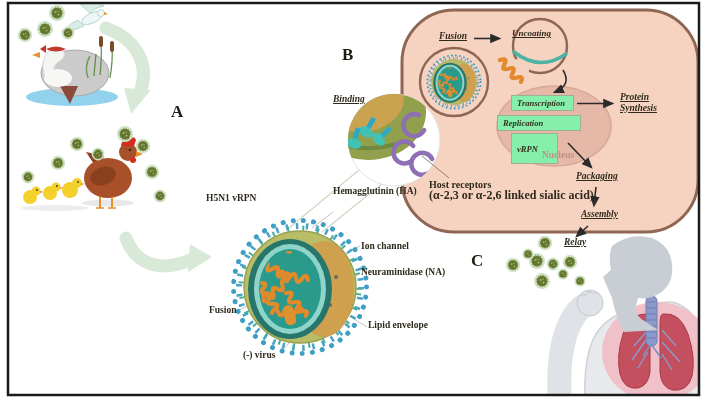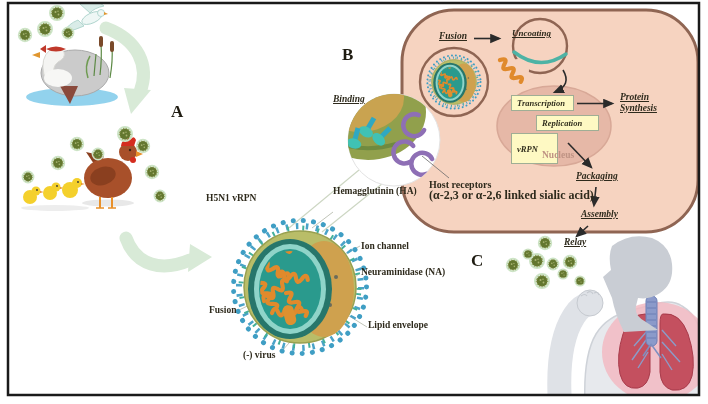--- a/index.html
+++ b/index.html
@@ -4,21 +4,21 @@
 <style>
   html,body{margin:0;padding:0;background:#fff;}
   #stage{position:relative;width:708px;height:404px;background:#fff;overflow:hidden;
          font-family:"Liberation Serif",serif;}
   #art{position:absolute;left:0;top:0;}
   .lbl{position:absolute;font-weight:700;color:#2e2a1c;font-size:9.5px;line-height:1.1;
        white-space:nowrap;}
   .it{font-style:italic;text-decoration:underline;}
   .panel-letter{font-size:17px;color:#1f1c12;}
   .sm{font-size:12px;}
-  .nbox{position:absolute;background:#fef9c3;border:1px solid #9fae95;box-sizing:border-box;
+  .nbox{position:absolute;background:#86efac;border:1px solid #9fae95;box-sizing:border-box;
         display:flex;align-items:center;padding-left:5px;font-style:italic;font-weight:700;
         font-size:8.5px;color:#33301f;font-family:"Liberation Serif",serif;}
   .nucleus-lbl{color:#bf9384;}
   .two-line span{display:block;}
 </style>
 </head>
 <body>
 
 <div id="stage">
 
@@ -277,21 +277,21 @@
 <div class="lbl it" style="left:333px;top:94px">Binding</div>
 <div class="lbl" style="left:429px;top:179px;font-size:10px">Host receptors</div>
 <div class="lbl sm" style="left:429px;top:189px">(α-2,3 or α-2,6 linked sialic acid)</div>
 
 <div class="lbl it" style="left:439px;top:31px">Fusion</div>
 <div class="lbl it" style="left:512px;top:29px;width:56px;text-align:left;font-size:9px">Uncoating</div>
 
 <div class="nbox" style="left:511px;top:95px;width:63px;height:16px">
   <span>Transcription</span>
     </div>
-<div class="nbox" style="left:536px;top:115px;width:63px;height:16px">
+<div class="nbox" style="left:497px;top:115px;width:84px;height:16px">
   <span>Replication</span>
     </div>
 <div class="nbox" style="left:511px;top:133px;width:47px;height:31px">
   <span>vRPN</span>
     </div>
 
 <div class="lbl nucleus-lbl" style="left:542px;top:150px">Nucleus</div>
 
 <div class="lbl it two-line" style="left:620px;top:92px;line-height:10.5px">
   <span>Protein</span>

